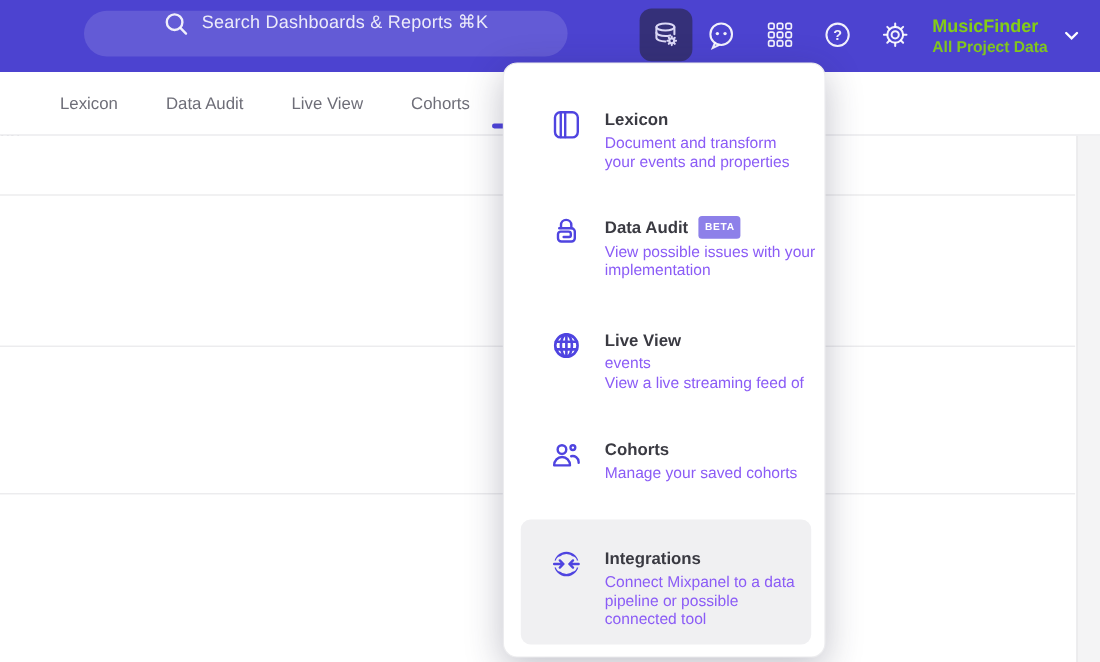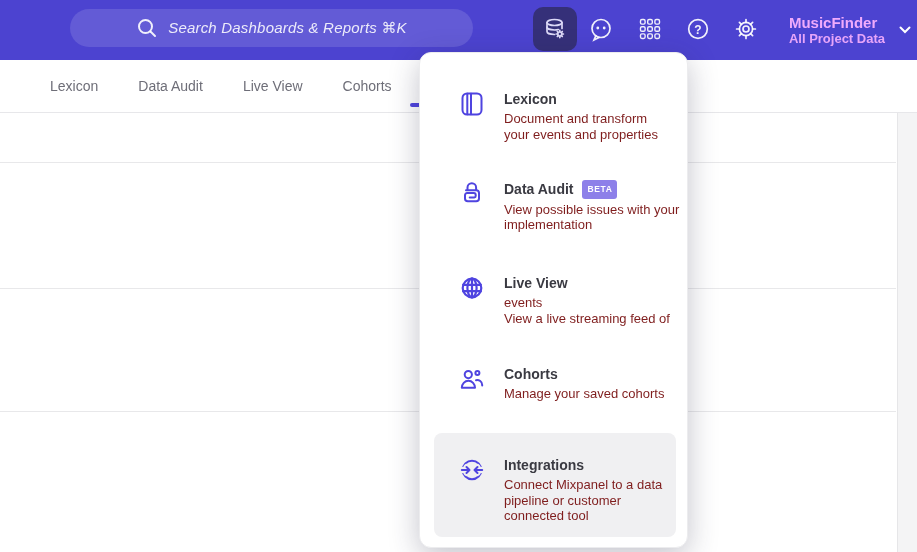--- a/index.html
+++ b/index.html
@@ -10,36 +10,35 @@
   }
 
   
   .topbar {
     position:absolute; left:0; top:0; width:917px; height:60px;
     background:#4C43D0; z-index:5;
   }
   .search-pill {
     position:absolute; left:70px; top:9px; width:403px; height:38px;
     background:rgba(255,255,255,0.13); border-radius:19px;
-    display:flex; align-items:center; justify-content:center; gap:10px;
+    display:flex; justify-content:center; gap:10px;
     cursor:text;
-    font-style:italic;
   }
   .search-pill .search-text {
     color:rgba(255,255,255,0.88); font-size:15px; letter-spacing:0.2px;
   }
   .icon-btn {
     position:absolute; top:7px; width:44px; height:44px; border-radius:10px;
     display:flex; align-items:center; justify-content:center; cursor:pointer;
   }
   .icon-btn.active { background:#353079; }
   .project-switcher {
-    position:absolute; right:0; top:8px; height:44px;
+    position:absolute; right:12px; top:8px; height:44px;
     display:flex; align-items:center; gap:14px; cursor:pointer;
-    color:#f0abfc; padding:0 6px;justify-content:flex-end;
+    color:#84cc16; padding:0 6px;justify-content:flex-end;
   }
   .project-name { font-size:15px; font-weight:bold; line-height:17px; }
   .project-scope { font-size:13px; font-weight:bold; line-height:15px; opacity:0.95; }
 
   
   .tabbar {
     position:absolute; left:0; top:60px; width:917px; height:53px;
     background:#ffffff; border-bottom:1px solid #e7e7ea; z-index:3;
     display:flex; align-items:center;
   }
@@ -68,21 +67,21 @@
   .menu-panel {
     position:absolute; left:419px; top:52px; width:269px; height:496px;
     background:#ffffff; border:1px solid #ececee; border-radius:12px;
     box-shadow:0 8px 30px rgba(40,40,70,0.28); z-index:10;
   }
   .menu-item {
     position:absolute; left:39px; width:216px; display:flex; gap:19px; cursor:pointer;
   }
   .menu-item .mi-icon { width:26px; height:26px; flex:0 0 26px; }
   .mi-title { font-size:14px; font-weight:bold; color:#3a3a42; line-height:17px; margin-bottom:3px; white-space:nowrap; display:flex; align-items:center; }
-  .mi-desc { font-size:13px; color:#7f1d1d; line-height:15.5px; white-space:nowrap; }
+  .mi-desc { font-size:13px; color:#8b5cf6; line-height:15.5px; white-space:nowrap; }
   .beta-badge {
     display:inline-block; margin-left:9px; background:#8D80E9; color:#ffffff;
     font-size:8.5px; font-weight:bold; letter-spacing:0.6px;
     padding:5px 5px; border-radius:3px; line-height:1;
   }
   .menu-highlight {
     position:absolute; left:14px; top:380px; width:242px; height:104px;
     background:#f0f0f2; border-radius:8px; cursor:pointer;
   }
   svg { display:block; }
@@ -281,17 +280,17 @@
         <path d="M23.2 13 h-7.7 M15.5 13 l3 -3 M15.5 13 l3 3" stroke="#f0f0f2" stroke-width="6"></path>
         <path d="M2.8 13 h7.7 M10.5 13 l-3 -3 M10.5 13 l-3 3" stroke="#4F44E0" stroke-width="2"></path>
         <path d="M23.2 13 h-7.7 M15.5 13 l3 -3 M15.5 13 l3 3" stroke="#4F44E0" stroke-width="2"></path>
       </svg>
     </span>
     <div>
       <div class="mi-title">
           <span>Integrations</span>
         </div>
       <div class="mi-desc">Connect Mixpanel to a data</div>
-      <div class="mi-desc">pipeline or customer</div>
+      <div class="mi-desc">pipeline or possible</div>
       <div class="mi-desc">connected tool</div>
     </div>
   </div>
 </div>
 
 </body></html>

